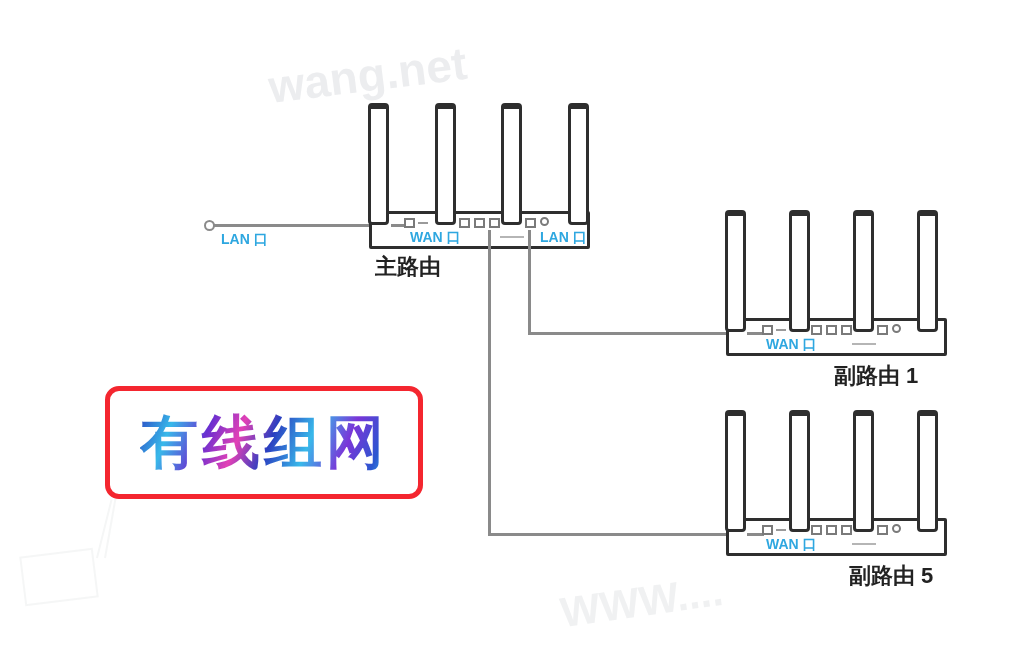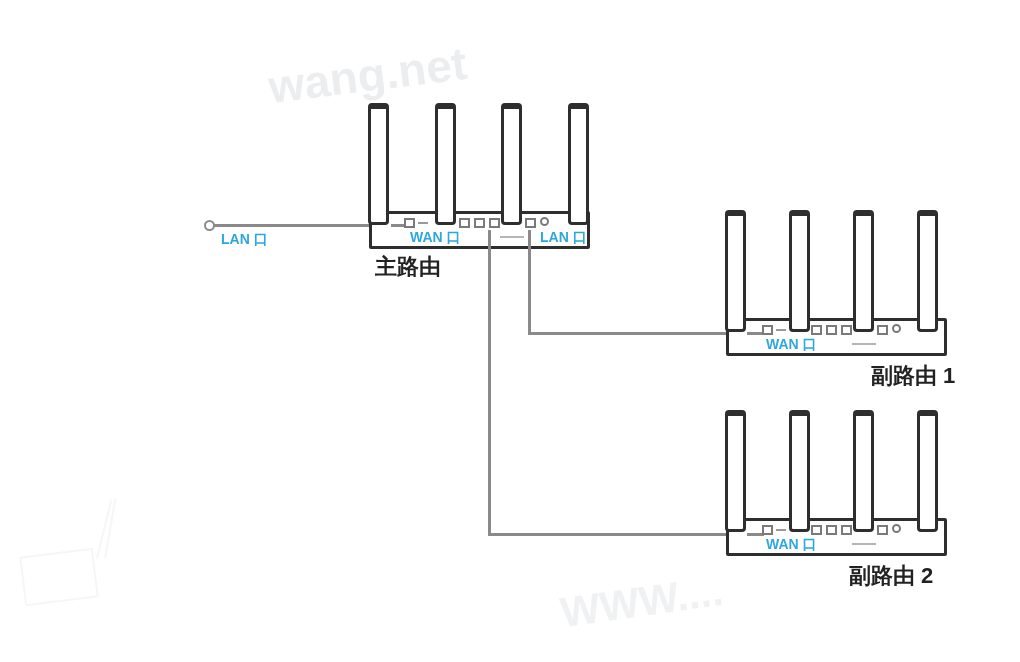--- a/index.html
+++ b/index.html
@@ -100,32 +100,35 @@
   <div class="ant" style="left:917px;top:210px;"></div>
   <div class="port" style="left:762px;top:325px;"></div>
   <div class="dash" style="left:776px;top:329px;"></div>
   <div class="port" style="left:811px;top:325px;"></div>
   <div class="port" style="left:826px;top:325px;"></div>
   <div class="port" style="left:841px;top:325px;"></div>
   <div class="thin" style="left:852px;top:343px;width:24px;"></div>
   <div class="port" style="left:877px;top:325px;"></div>
   <div class="pwr" style="left:892px;top:324px;"></div>
   <div class="portlabel" style="left:766px;top:336px;">WAN 口</div>
-  <div class="caption" style="left:871px;top:361px;">副路由 1</div>
+  <div class="caption" style="left:834px;top:361px;">副路由 1</div>
 
   <div class="rbody" style="left:726px;top:518px;"></div>
   <div class="ant" style="left:725px;top:410px;"></div>
   <div class="ant" style="left:789px;top:410px;"></div>
   <div class="ant" style="left:853px;top:410px;"></div>
   <div class="ant" style="left:917px;top:410px;"></div>
   <div class="port" style="left:762px;top:525px;"></div>
   <div class="dash" style="left:776px;top:529px;"></div>
   <div class="port" style="left:811px;top:525px;"></div>
   <div class="port" style="left:826px;top:525px;"></div>
   <div class="port" style="left:841px;top:525px;"></div>
   <div class="thin" style="left:852px;top:543px;width:24px;"></div>
   <div class="port" style="left:877px;top:525px;"></div>
   <div class="pwr" style="left:892px;top:524px;"></div>
   <div class="portlabel" style="left:766px;top:536px;">WAN 口</div>
-  <div class="caption" style="left:849px;top:561px;">副路由 2</div>
+  <div class="caption" style="left:849px;top:561px;">副路由 5</div>
 
+  <div class="badge">
+    <span class="badge-text">有线组网</span>
+  </div>
 
 </div>
 
 </body></html>

